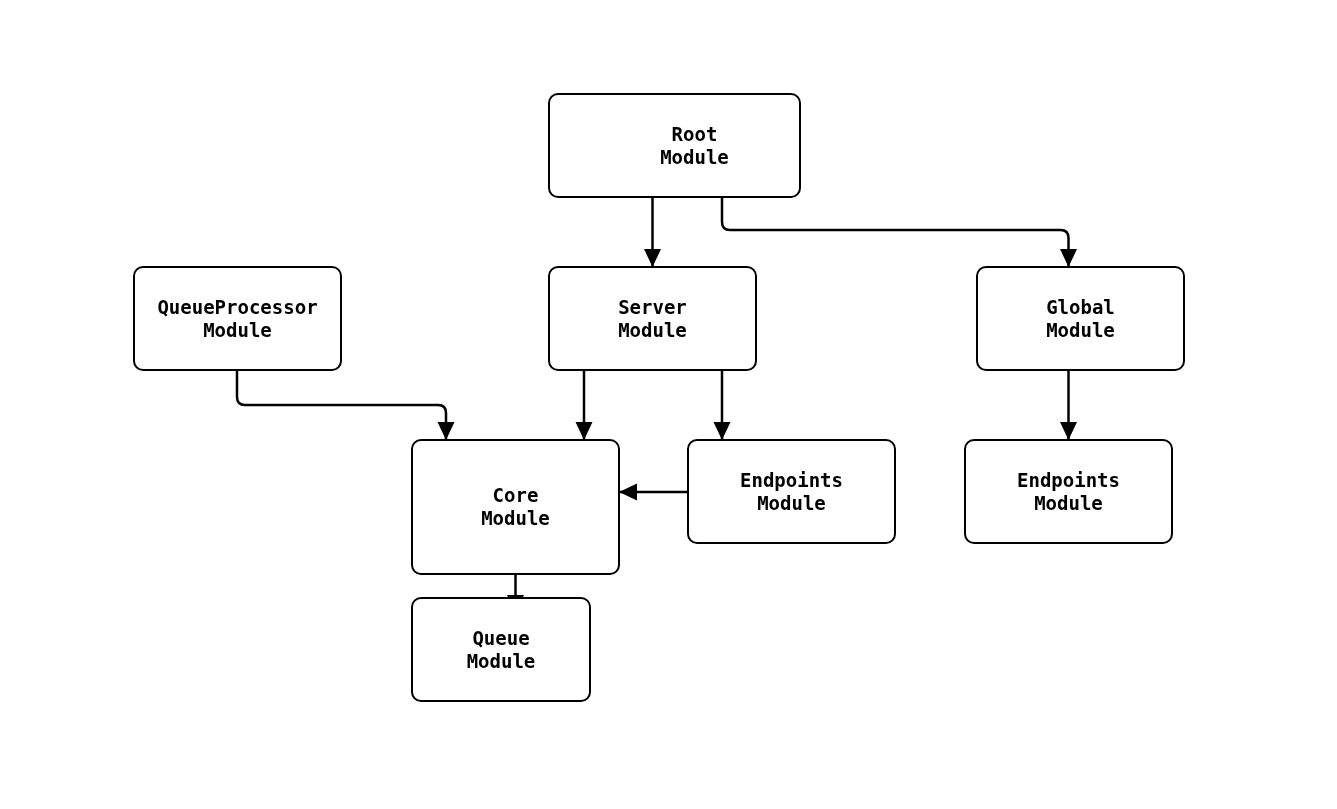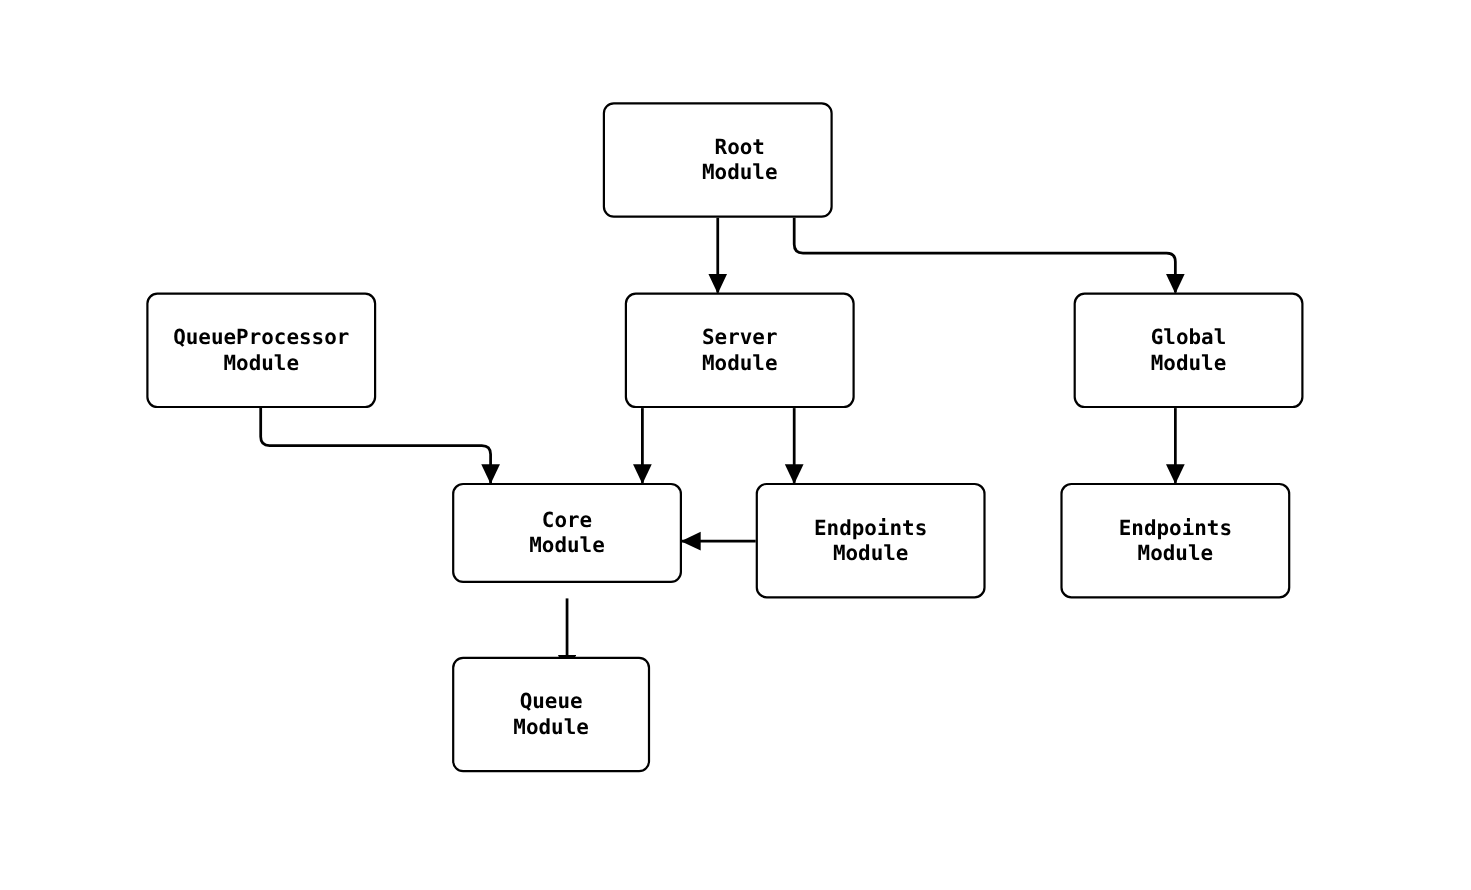--- a/index.html
+++ b/index.html
@@ -54,37 +54,37 @@
         <path d="M 722 198 L 722 222 Q 722 230 730 230 L 1060.5 230 Q 1068.5 230 1068.5 238 L 1068.5 266" fill="none" stroke="#000000" stroke-width="2.5" marker-end="url(#arrow)"></path>
         <path d="M 237 371 L 237 397 Q 237 405 245 405 L 438 405 Q 446 405 446 413 L 446 439" fill="none" stroke="#000000" stroke-width="2.5" marker-end="url(#arrow)"></path>
         <path d="M 584 371 L 584 439" fill="none" stroke="#000000" stroke-width="2.5" marker-end="url(#arrow)"></path>
         <path d="M 722 371 L 722 439" fill="none" stroke="#000000" stroke-width="2.5" marker-end="url(#arrow)"></path>
         <path d="M 687 492 L 620 492" fill="none" stroke="#000000" stroke-width="2.5" marker-end="url(#arrow)"></path>
         <path d="M 1068.5 371 L 1068.5 439" fill="none" stroke="#000000" stroke-width="2.5" marker-end="url(#arrow)"></path>
         <path d="M 515.5 544 L 515.5 612" fill="none" stroke="#000000" stroke-width="2.5" marker-end="url(#arrow)"></path>
       </g>
   </svg>
   <div id="node-layer">
-      <div class="node" style="left: 548px; top: 93px; width: 209px; height: 105px; padding-left: 40px;">
+      <div class="node" style="left: 548px; top: 93px; width: 253px; height: 105px; padding-left: 40px;">
         <div>Root</div>
         <div>Module</div>
       </div>
       <div class="node" style="left: 133px; top: 266px; width: 209px; height: 105px; text-align: right;">
         <div>QueueProcessor</div>
         <div>Module</div>
       </div>
-      <div class="node" style="left: 548px; top: 266px; width: 209px; height: 105px; margin-left: 20px;">
+      <div class="node" style="left: 548px; top: 266px; width: 209px; height: 105px;">
         <div>Server</div>
         <div>Module</div>
       </div>
       <div class="node" style="left: 964px; top: 266px; width: 209px; height: 105px; margin-left: 12px;">
         <div>Global</div>
         <div>Module</div>
       </div>
-      <div class="node" style="left: 411px; top: 439px; width: 209px; height: 91px;">
+      <div class="node" style="left: 411px; top: 439px; width: 209px; height: 136px;">
         <div>Core</div>
         <div>Module</div>
       </div>
       <div class="node" style="left: 687px; top: 439px; width: 209px; height: 105px;">
         <div>Endpoints</div>
         <div>Module</div>
       </div>
       <div class="node" style="left: 964px; top: 439px; width: 209px; height: 105px;">
         <div>Endpoints</div>
         <div>Module</div>

